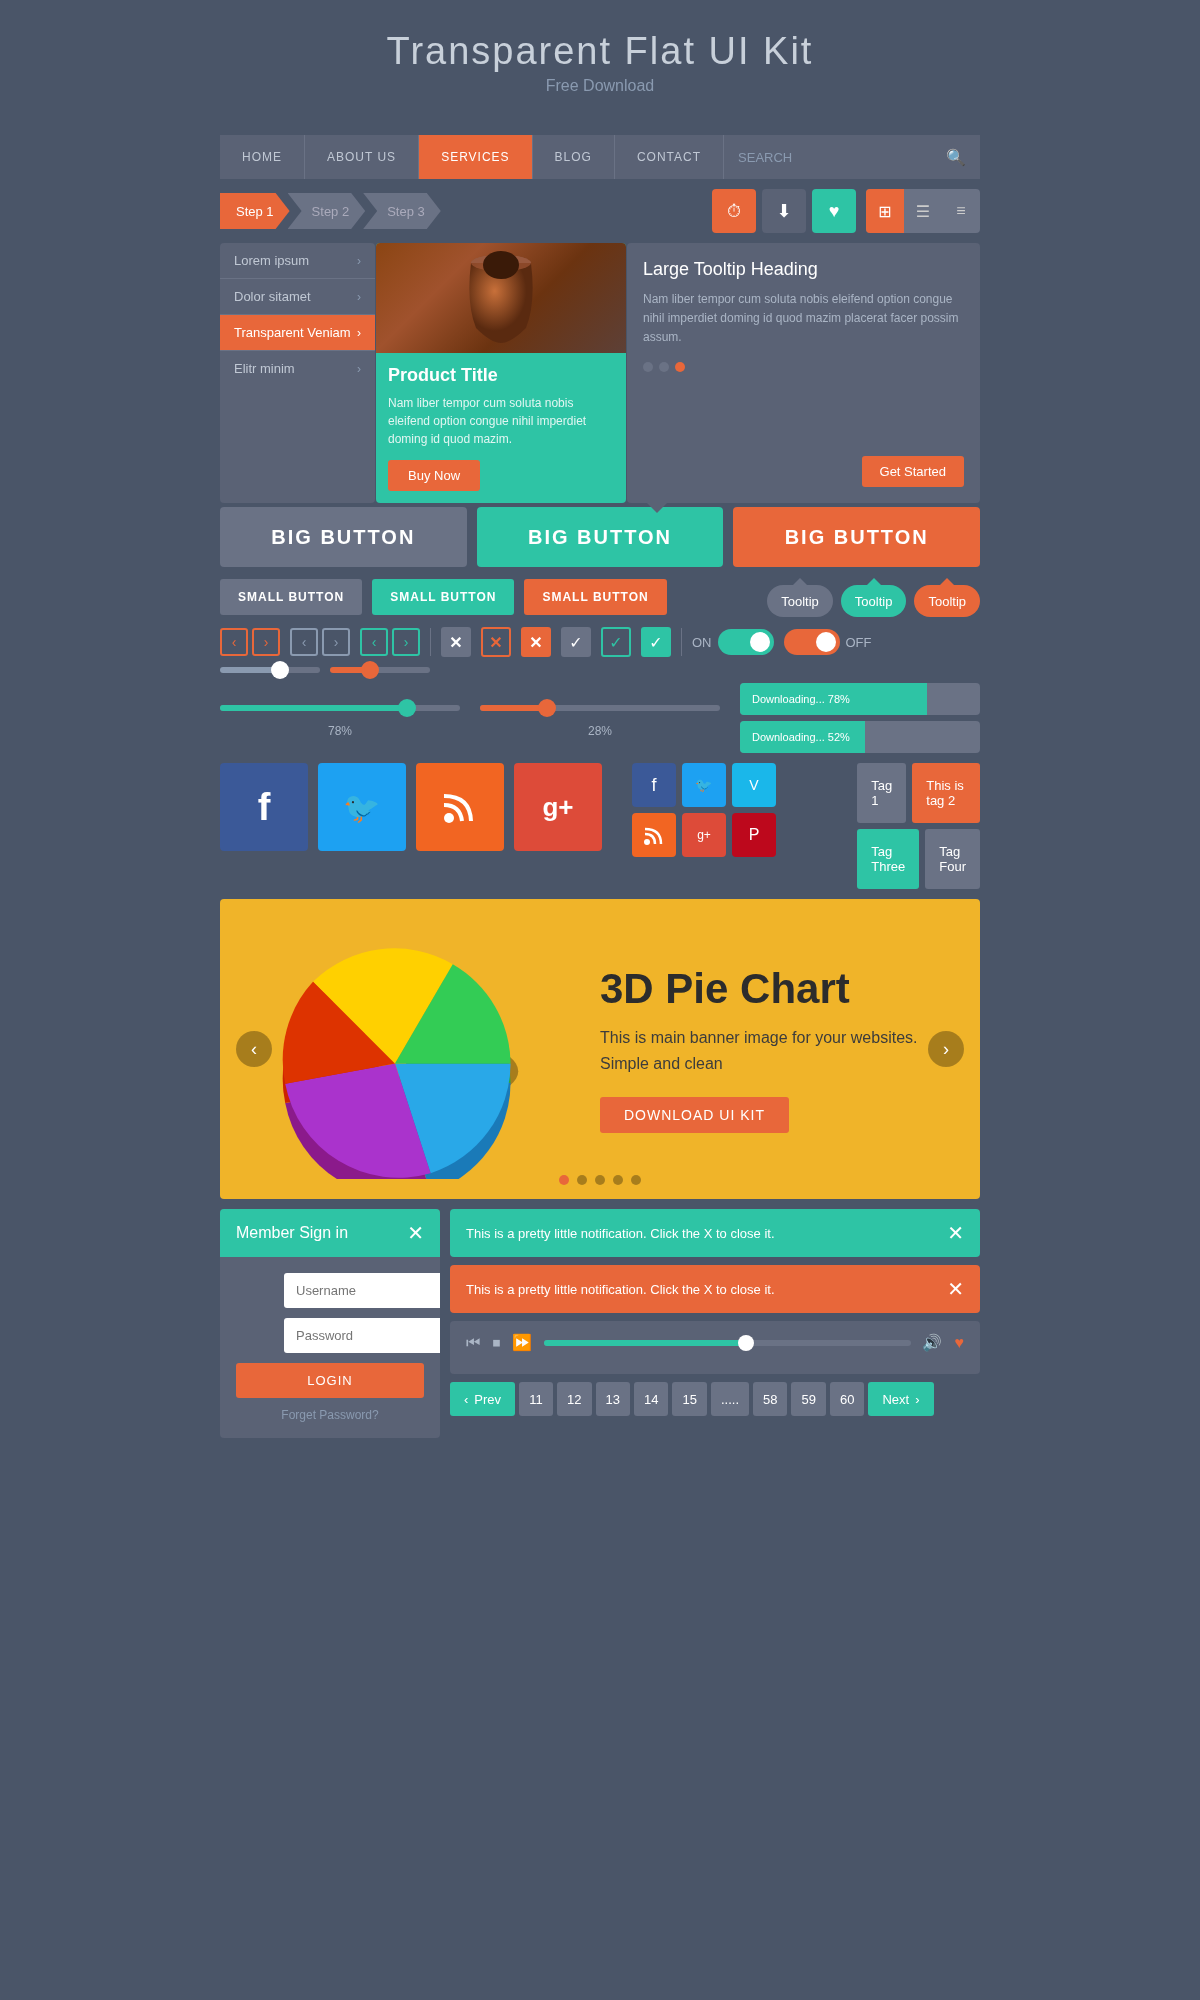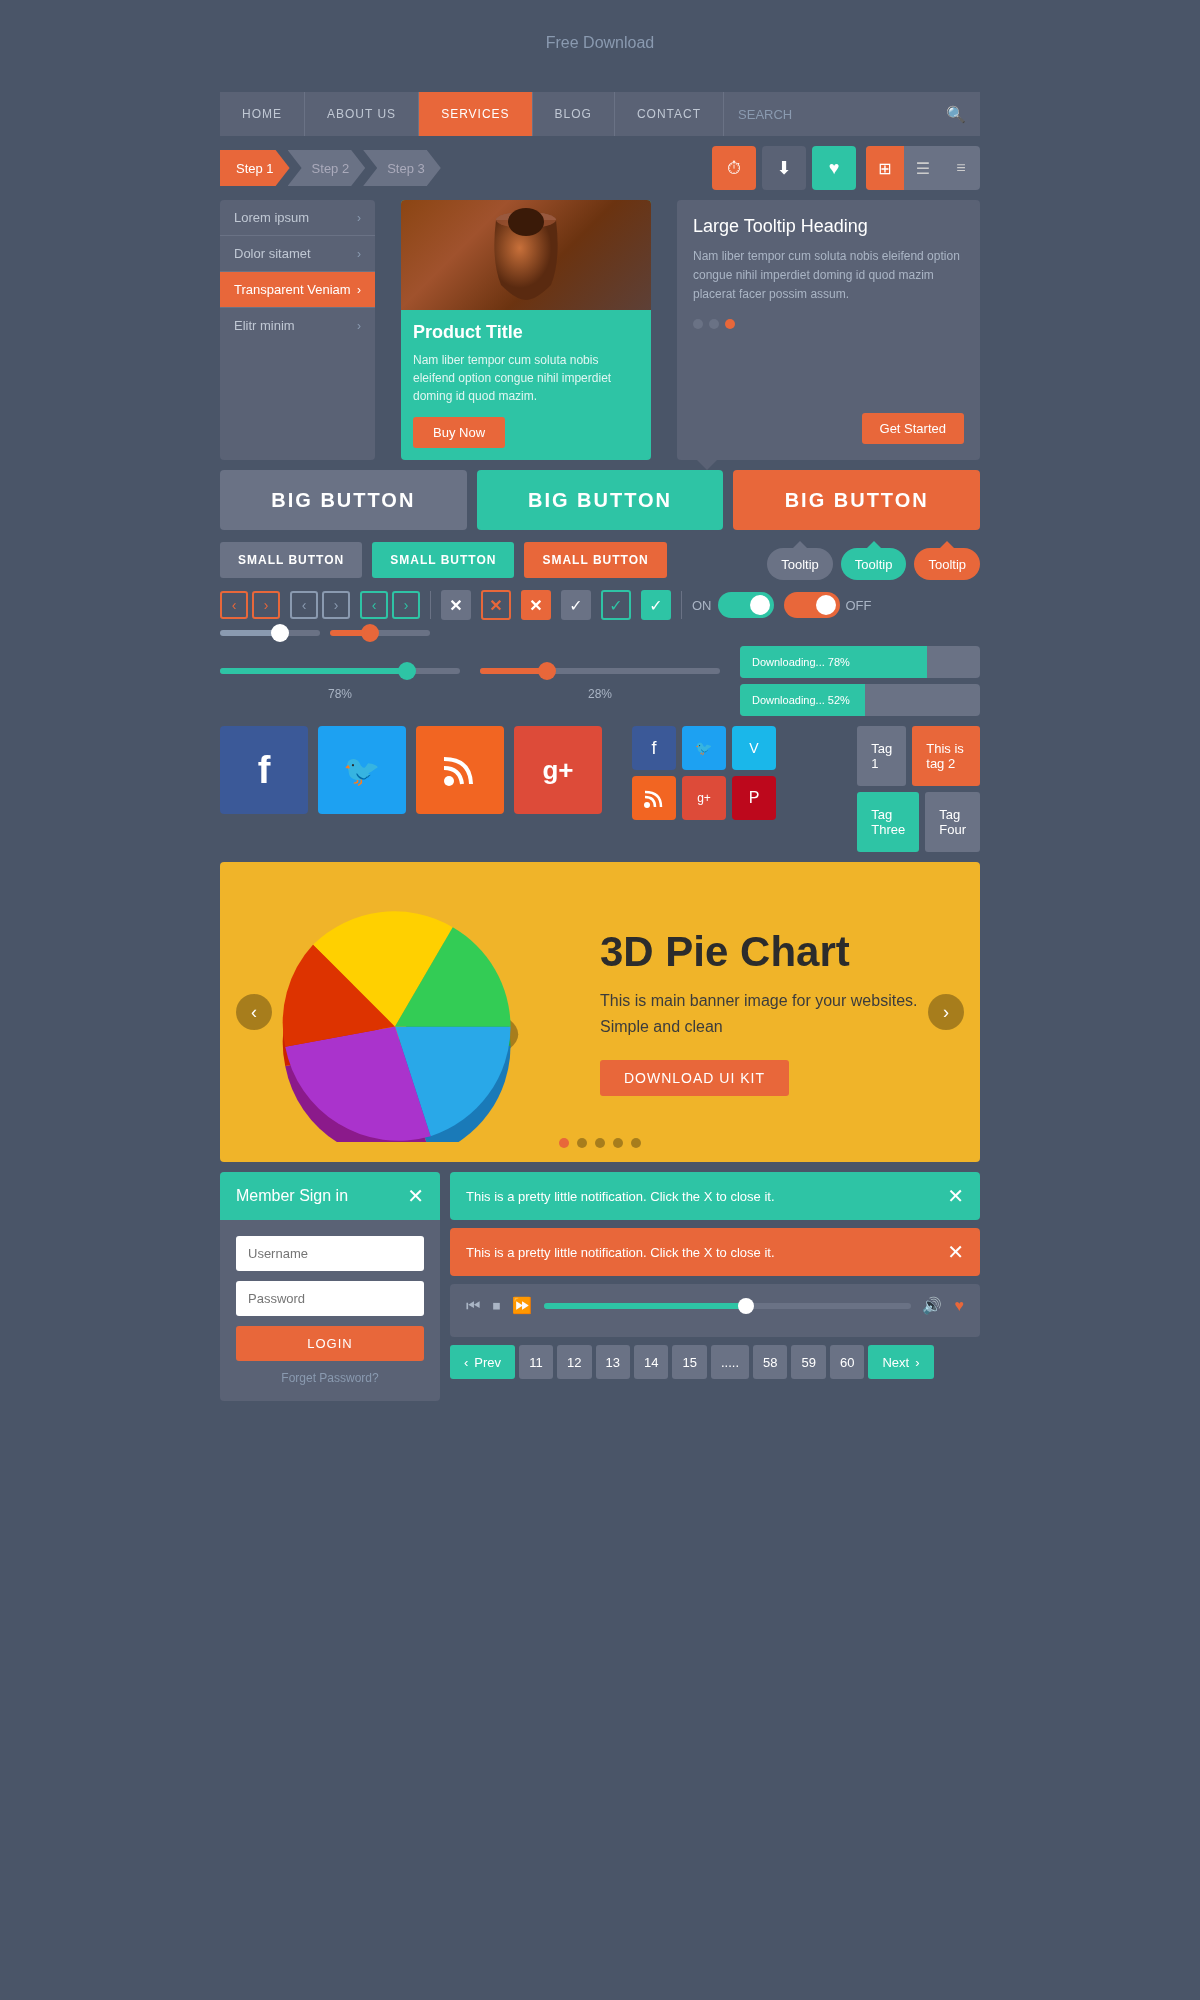--- a/index.html
+++ b/index.html
@@ -137,22 +137,22 @@
       justify-content: center;
       cursor: pointer;
       color: #ccc;
       font-size: 16px;
     }
     .view-btn.active { background: #e8673a; color: white; }
 
     
     .content-row {
       display: flex;
-      gap: 26px;
-      margin-bottom: 10px;
+      gap: 1px;
+      margin-bottom: 4px;
     }
 
     
     .dropdown-panel {
       background: #5a6275;
       width: 155px;
       border-radius: 4px;
       overflow: hidden;
       flex-shrink: 0;
     }
@@ -698,20 +698,21 @@
     .login-input {
       width: 100%;
       padding: 10px 12px;
       background: white;
       border: none;
       border-radius: 3px;
       font-size: 13px;
       color: #666;
       margin-bottom: 10px;
       outline: none;
+      margin-left: 48px;
     }
     .login-btn {
       width: 100%;
       background: #e8673a;
       color: white;
       border: none;
       padding: 10px;
       font-size: 13px;
       letter-spacing: 1px;
       border-radius: 3px;
@@ -823,20 +824,21 @@
       align-items: center;
       gap: 10px;
       margin-bottom: 10px;
       flex-wrap: wrap;
     }
   </style>
 </head>
 <body>
 
 <div class="page-title">
+  <h1>Transparent Flat UI Kit</h1>
   <p>Free Download</p>
 </div>
 
 <div class="ui-container">
 
   <nav class="nav-bar">
     <div class="nav-item">HOME</div>
     <div class="nav-item">ABOUT US</div>
     <div class="nav-item active">SERVICES</div>
     <div class="nav-item">BLOG</div>

